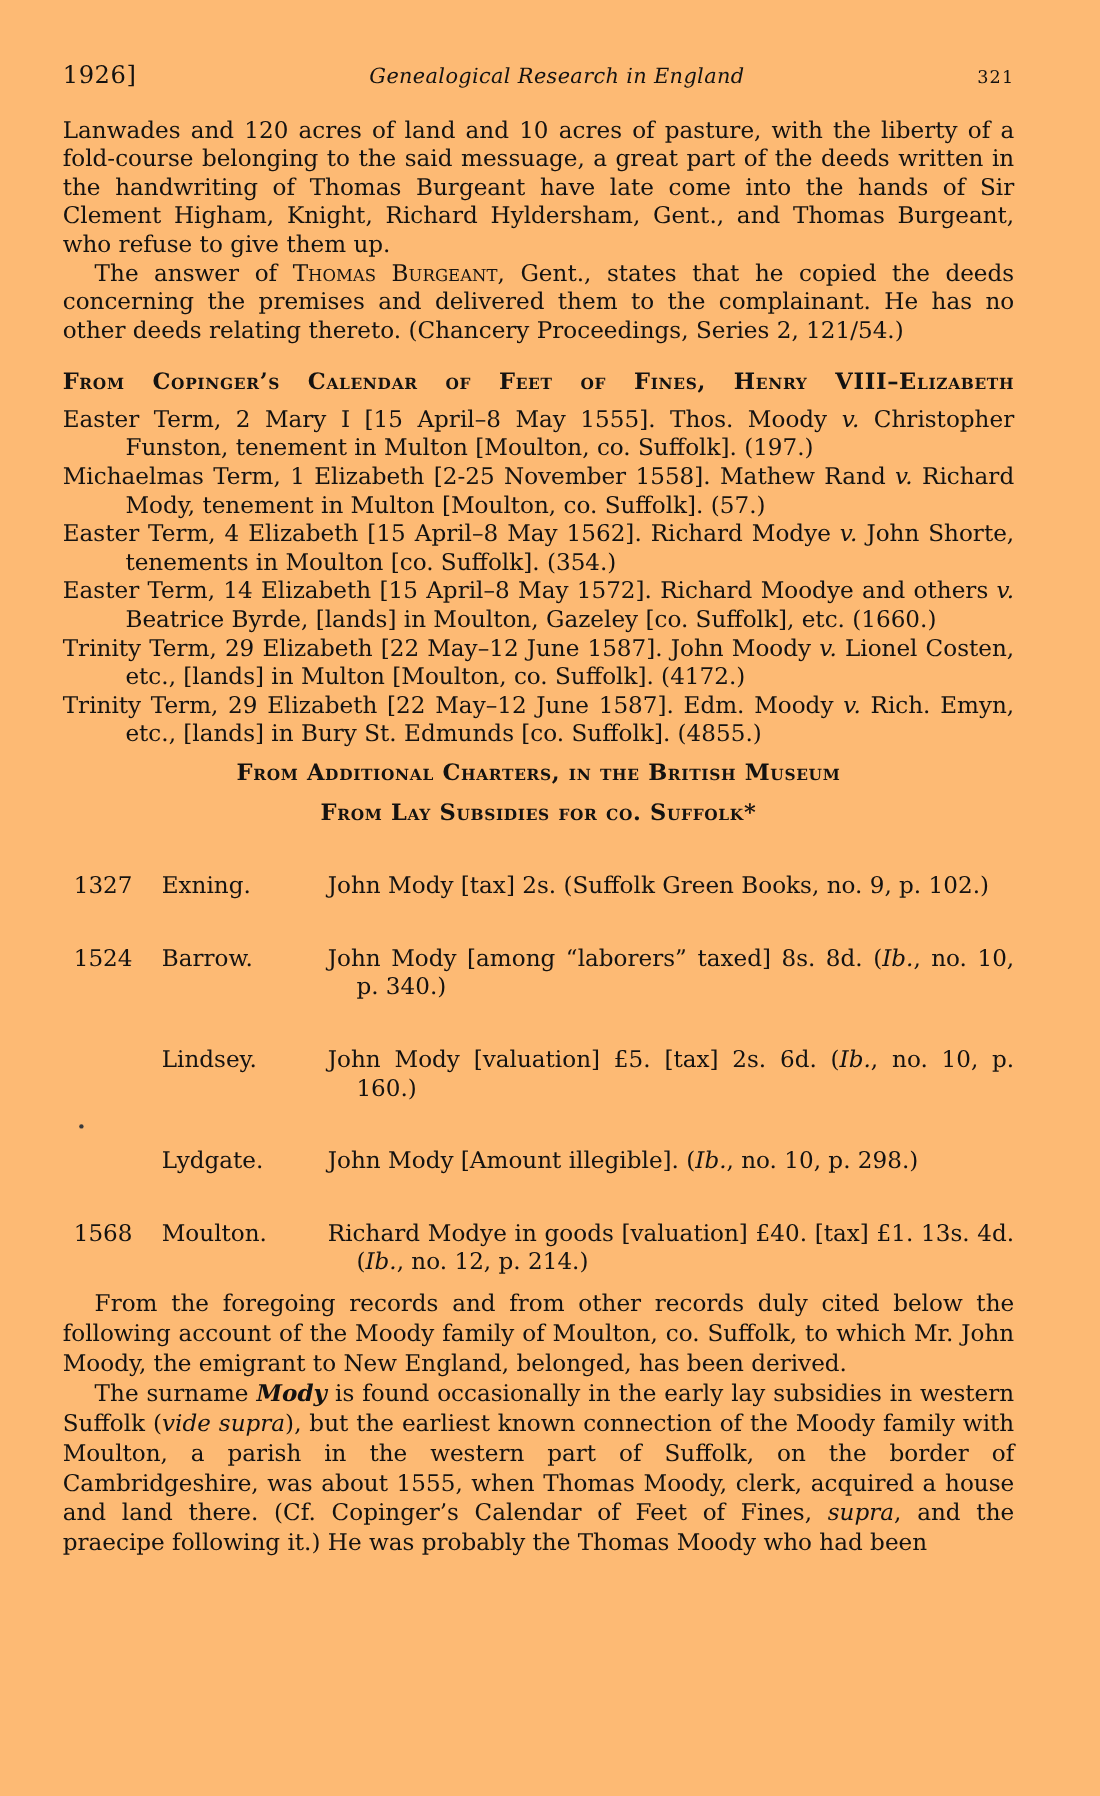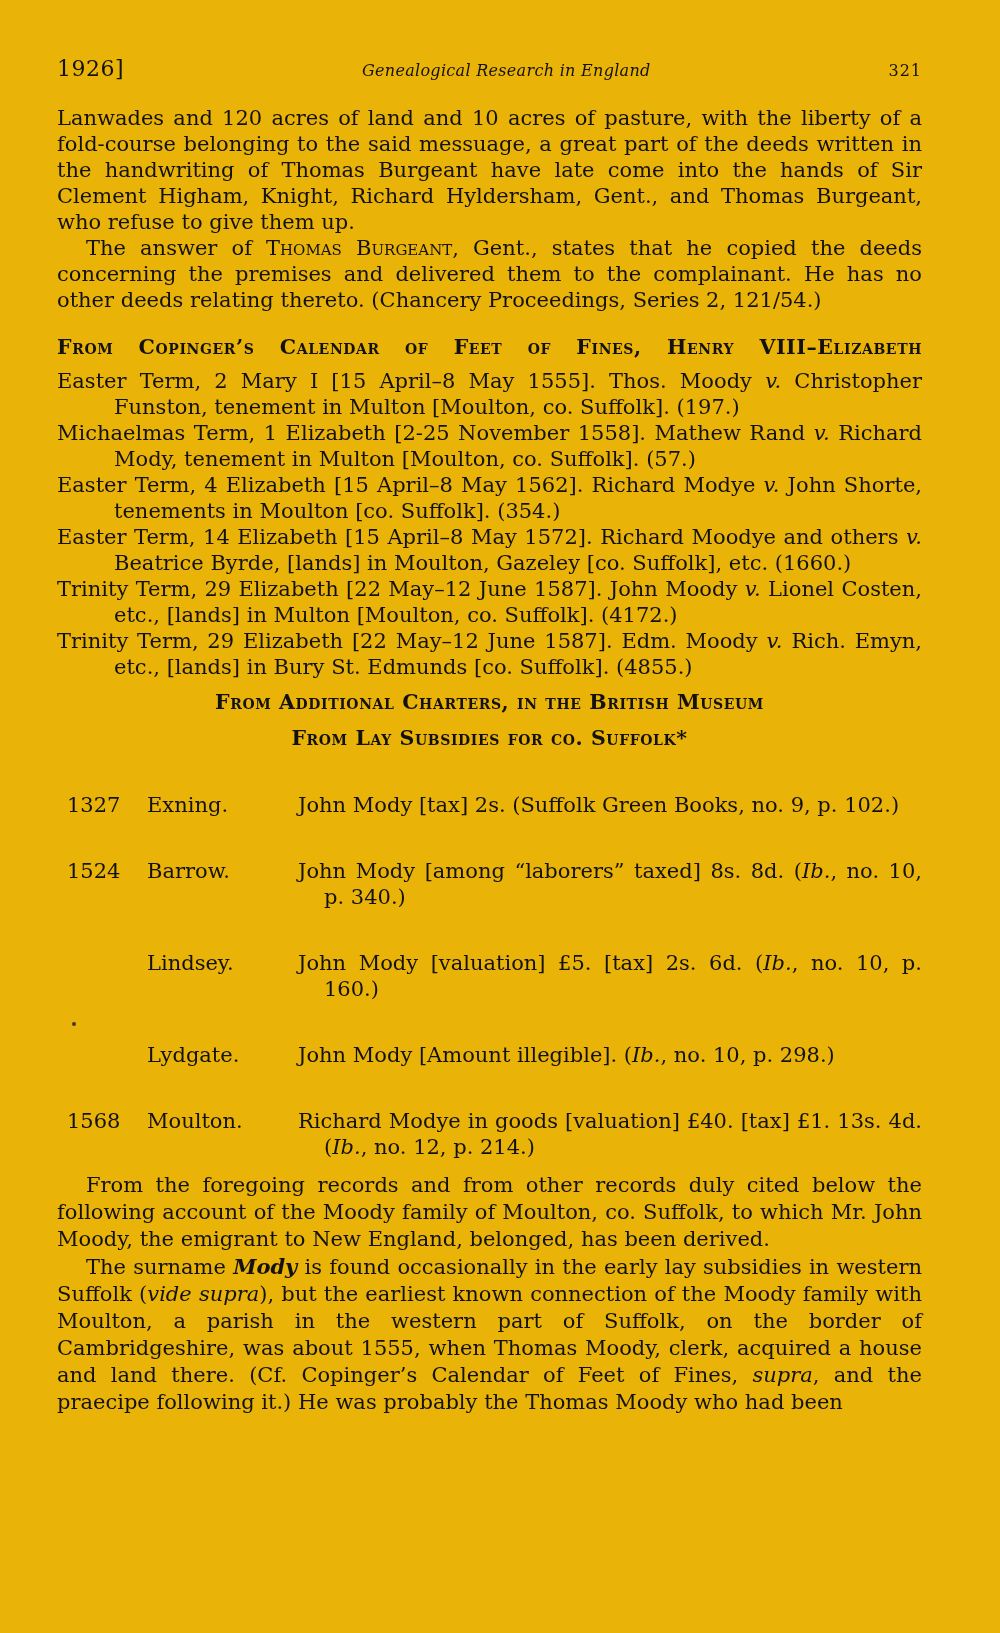--- a/index.html
+++ b/index.html
@@ -6,37 +6,37 @@
   html, body { background: #ffffff; }
   body {
     font-family: "DejaVu Serif", "Liberation Serif", serif;
     color: #141210;
   }
   .page {
     position: relative;
     width: 1000px;
     height: 1633px;
     margin: 0 auto;
-    background: #eab308;
+    background: #fdba74;
     padding: 56px 78px 0 57px;
     overflow: hidden;
   }
   .it { font-style: italic; }
   .sc { font-variant: small-caps; }
   .bd { font-weight: bold; }
 
   
   .page-header {
     display: flex;
     align-items: baseline;
     justify-content: space-between;
     margin-bottom: 24px;
   }
   .hdr-year { font-size: 22px; letter-spacing: 0.5px; }
-  .hdr-title { font-size: 16px; font-style: italic; letter-spacing: 0.3px; }
+  .hdr-title { font-size: 19px; font-style: italic; letter-spacing: 0.3px; }
   .hdr-num { font-size: 16px; letter-spacing: 1px; }
 
   
   .body-text {
     font-size: 21px;
     line-height: 26px;
     text-align: justify;
   }
   .indent { text-indent: 29px; }
   .indent-lg { text-indent: 38px; }

